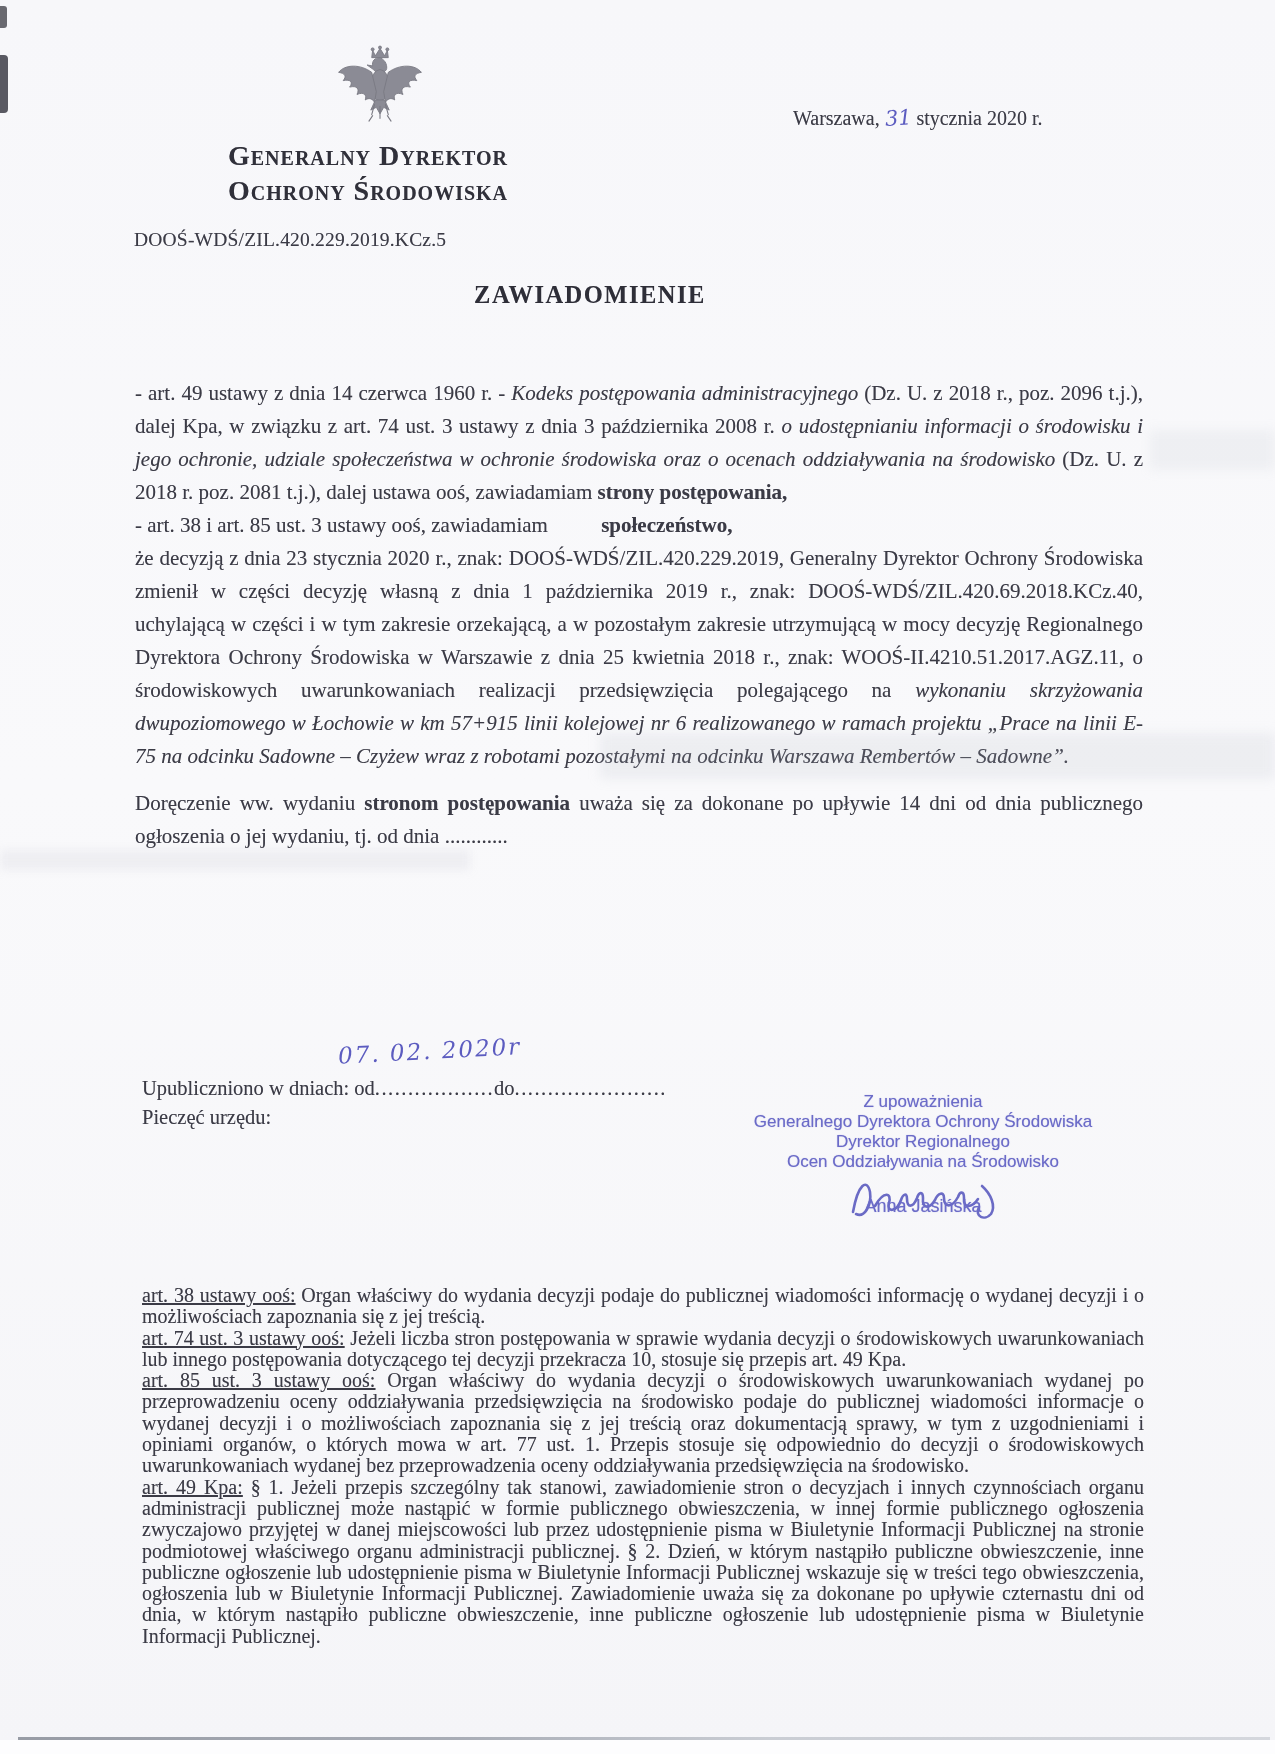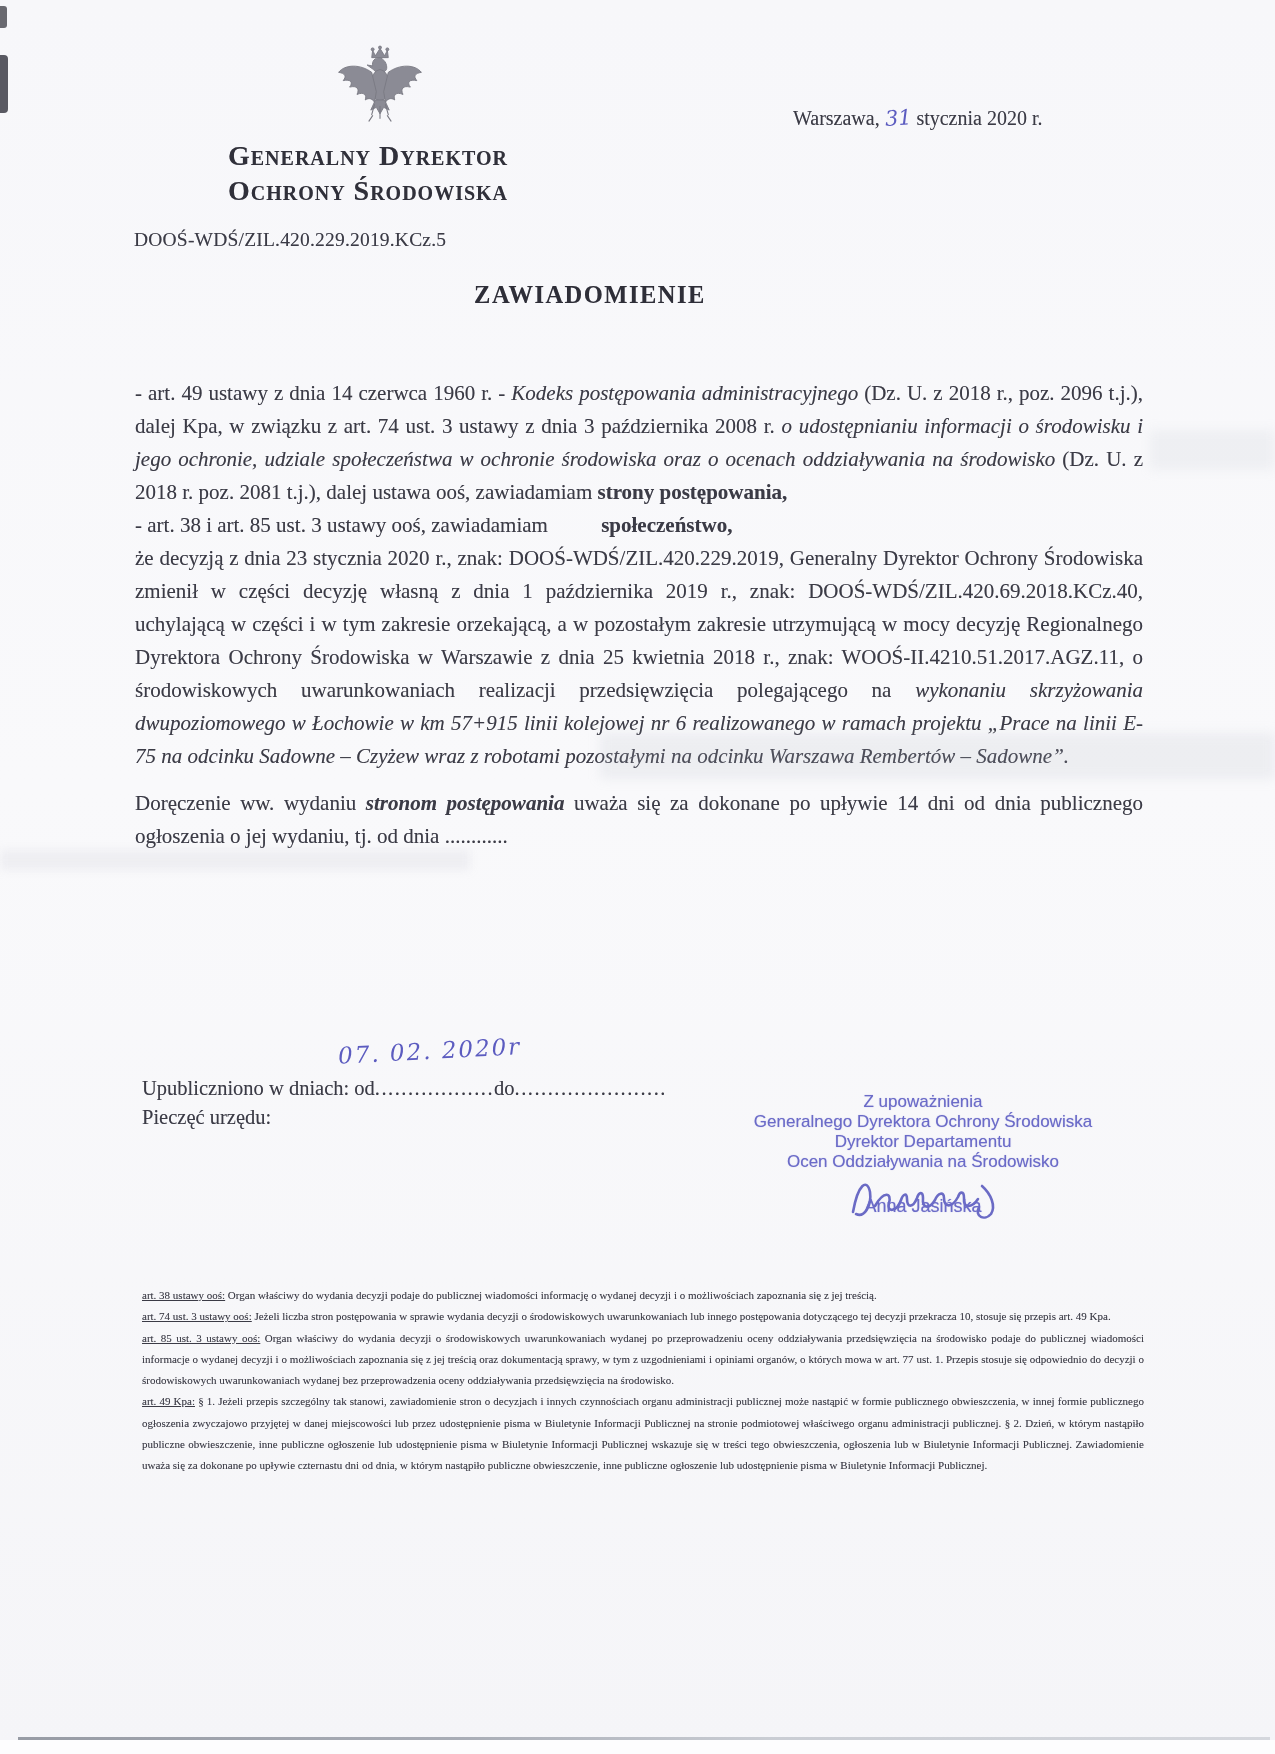--- a/index.html
+++ b/index.html
@@ -59,21 +59,21 @@
   .signature-svg { position:absolute; left:845px; top:1168px; width:170px; height:52px; }
   .signatory {
     position:absolute; left:688px; top:1196px; width:470px; text-align:center;
     font-family:"Liberation Sans","DejaVu Sans",sans-serif; font-size:18px;
     color:#6b6bc8; text-shadow:0 0 1px rgba(107,107,200,.55);
   }
 
   
   .footnotes {
     position:absolute; left:142px; top:1285px; width:1002px;
-    font-size:11px; line-height:21.3px; text-align:justify;
+    font-size:20px; line-height:21.3px; text-align:justify;
   }
   .footnotes p { margin:0; }
 
   
   .artifact { position:absolute; pointer-events:none; }
   .edge-mark1 { left:0; top:6px; width:7px; height:22px; background:#45454e; opacity:.8; border-radius:0 3px 3px 0; }
   .edge-mark2 { left:0; top:55px; width:8px; height:58px; background:#3d3d46; opacity:.85; border-radius:0 4px 4px 0; }
   .streak1 { left:600px; top:733px; width:675px; height:46px; background:rgba(176,178,190,.16); filter:blur(6px); }
   .streak2 { left:0; top:850px; width:470px; height:20px; background:rgba(176,178,190,.14); filter:blur(5px); }
   .streak3 { left:1150px; top:430px; width:125px; height:40px; background:rgba(176,178,190,.12); filter:blur(6px); }
@@ -119,34 +119,34 @@
   </div>
 
   <div class="refno ink">DOOŚ-WDŚ/ZIL.420.229.2019.KCz.5</div>
 
   <div class="doc-title ink">ZAWIADOMIENIE</div>
 
   <div class="body-block ink">
     <p><span>- art. 49 ustawy z dnia 14 czerwca 1960 r. - </span><span style="font-style: italic;">Kodeks postępowania administracyjnego</span><span> (Dz. U. z 2018 r., poz. 2096 t.j.), dalej Kpa, w związku z art. 74 ust. 3 ustawy z dnia 3 października 2008 r. </span><span style="font-style: italic;">o udostępnianiu informacji o środowisku i jego ochronie, udziale społeczeństwa w ochronie środowiska oraz o ocenach oddziaływania na środowisko</span><span> (Dz. U. z 2018 r. poz. 2081 t.j.), dalej ustawa ooś, zawiadamiam </span><span style="font-weight: 700;">strony postępowania,</span></p>
     <p><span>- art. 38 i art. 85 ust. 3 ustawy ooś, zawiadamiam </span><span style="font-weight: 700; margin-left: 48px;">społeczeństwo,</span></p>
     <p><span>że decyzją z dnia 23 stycznia 2020 r., znak: DOOŚ-WDŚ/ZIL.420.229.2019, Generalny Dyrektor Ochrony Środowiska zmienił w części decyzję własną z dnia 1 października 2019 r., znak: DOOŚ-WDŚ/ZIL.420.69.2018.KCz.40, uchylającą w części i w tym zakresie orzekającą, a w pozostałym zakresie utrzymującą w mocy decyzję Regionalnego Dyrektora Ochrony Środowiska w Warszawie z dnia 25 kwietnia 2018 r., znak: WOOŚ-II.4210.51.2017.AGZ.11, o środowiskowych uwarunkowaniach realizacji przedsięwzięcia polegającego na </span><span style="font-style: italic;">wykonaniu skrzyżowania dwupoziomowego w Łochowie w km 57+915 linii kolejowej nr 6 realizowanego w ramach projektu „Prace na linii E-75 na odcinku Sadowne – Czyżew wraz z robotami pozostałymi na odcinku Warszawa Rembertów – Sadowne”.</span></p>
-    <p class="gap-md"><span>Doręczenie ww. wydaniu </span><span style="font-weight: 700; font-style: italic;">stronom postępowania</span><span> uważa się za dokonane po upływie 14 dni od dnia publicznego ogłoszenia o jej wydaniu, tj. od dnia ............</span></p>
+    <p class="gap-md"><span>Doręczenie ww. wydaniu </span><span style="font-weight: 700;">stronom postępowania</span><span> uważa się za dokonane po upływie 14 dni od dnia publicznego ogłoszenia o jej wydaniu, tj. od dnia ............</span></p>
   </div>
 
   <div class="publication ink">
     <span>Upubliczniono w dniach: od</span><span class="dots">..................</span><span>do</span><span class="dots">.......................</span>
   </div>
   <div class="hand-date hand">07. 02. 2020r</div>
 
   <div class="seal-label ink">Pieczęć urzędu:</div>
 
   <div class="stamp">
     <span class="s-line">Z upoważnienia</span>
     <span class="s-line">Generalnego Dyrektora Ochrony Środowiska</span>
-    <span class="s-line">Dyrektor Departamentu</span>
+    <span class="s-line">Dyrektor Regionalnego</span>
     <span class="s-line">Ocen Oddziaływania na Środowisko</span>
   </div>
 
   <svg class="signature-svg" viewBox="0 0 170 52" xmlns="http://www.w3.org/2000/svg">
     <g fill="none" stroke="#5c5cc0" stroke-width="2.6" stroke-linecap="round" opacity="0.9">
       <path d="M8 44 C13 16 22 10 25 24 C27 38 19 50 11 46"></path>
       <path d="M30 38 C39 22 47 25 44 35 C41 45 52 44 56 32 C58 26 62 24 62 31 C62 40 68 40 72 30 C74 24 78 23 78 30 C77 40 84 42 90 32 C93 25 99 23 99 30 C99 40 107 40 113 29 C115 23 119 23 119 30 C118 41 127 40 133 31"></path>
       <path d="M137 18 C146 26 151 38 146 46 C140 53 129 49 134 39"></path>
     </g>
   </svg>

